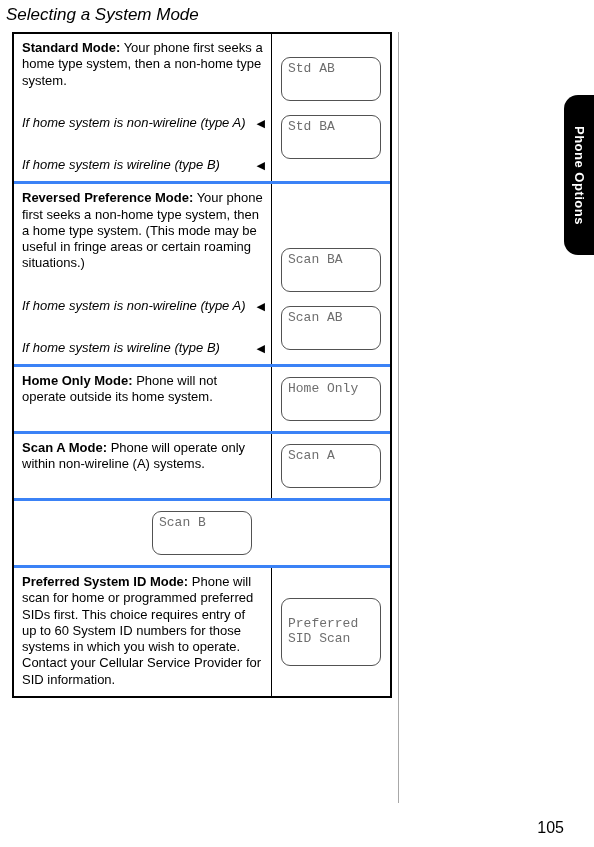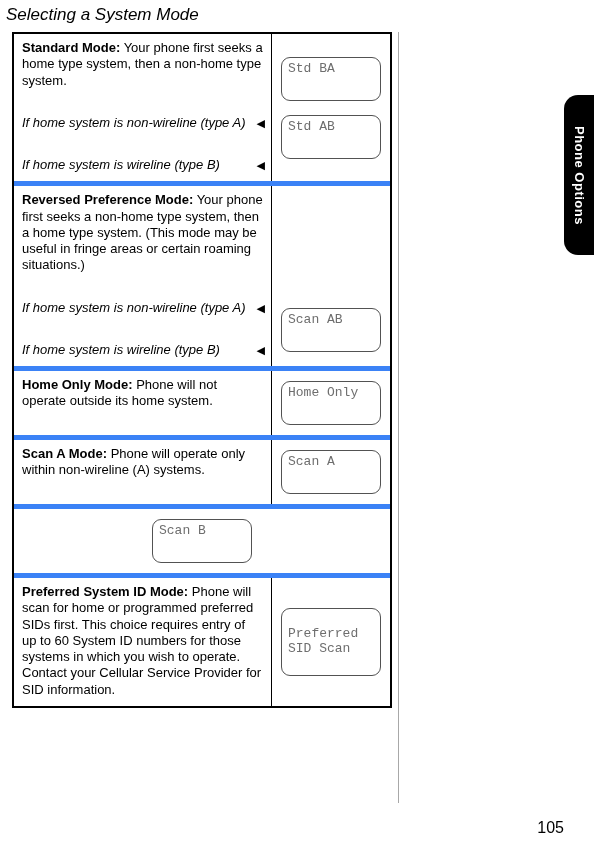--- a/index.html
+++ b/index.html
@@ -20,21 +20,21 @@
   }
   .table-wrap {
     position: absolute;
     top: 32px;
     left: 12px;
     width: 380px;
     border: 2px solid #000;
   }
   .row {
     display: flex;
-    border-bottom: 5px solid #3b82f6;
+    border-bottom: 3px solid #3b82f6;
   }
   .row:last-child { border-bottom: none; }
   .cell-left {
     width: 258px;
     border-right: 1px solid #000;
     padding: 6px 8px 8px 8px;
     font-size: 13px;
     line-height: 1.25;
     position: relative;
   }
@@ -130,39 +130,40 @@
       <div class="sub-cond">
         <span> If home system is non-wireline (type A)</span>
         <span class="arrow">◀</span>
       </div>
       <div class="sub-cond" style="margin-top:26px;">
         <span>If home system is wireline (type B)</span>
         <span class="arrow">◀</span>
       </div>
     </div>
     <div class="cell-right">
+      <div class="lcd">Std AB</div>
       <div class="lcd">Std BA</div>
-      <div class="lcd">Std AB</div>
     </div>
   </div>
 
   <div class="row">
     <div class="cell-left">
       <span class="mode-title">Reversed Preference Mode:</span>
       <span class="mode-desc">Your phone first seeks a non-home type system, then a home type system. (This mode may be useful in fringe areas or certain roaming situations.)</span>
       <div class="sub-cond">
         <span>If home system is non-wireline (type A)</span>
         <span class="arrow">◀</span>
       </div>
       <div class="sub-cond" style="margin-top:26px;">
         <span>If home system is wireline (type B)</span>
         <span class="arrow">◀</span>
       </div>
     </div>
     <div class="cell-right" style="justify-content:flex-end; padding-bottom:14px;">
+      <div class="lcd">Scan BA</div>
       <div class="lcd">Scan AB</div>
     </div>
   </div>
 
   <div class="row">
     <div class="cell-left">
       <span class="mode-title">Home Only Mode:</span>
       <span class="mode-desc">Phone will not operate outside its home system.</span>
     </div>
     <div class="cell-right">

